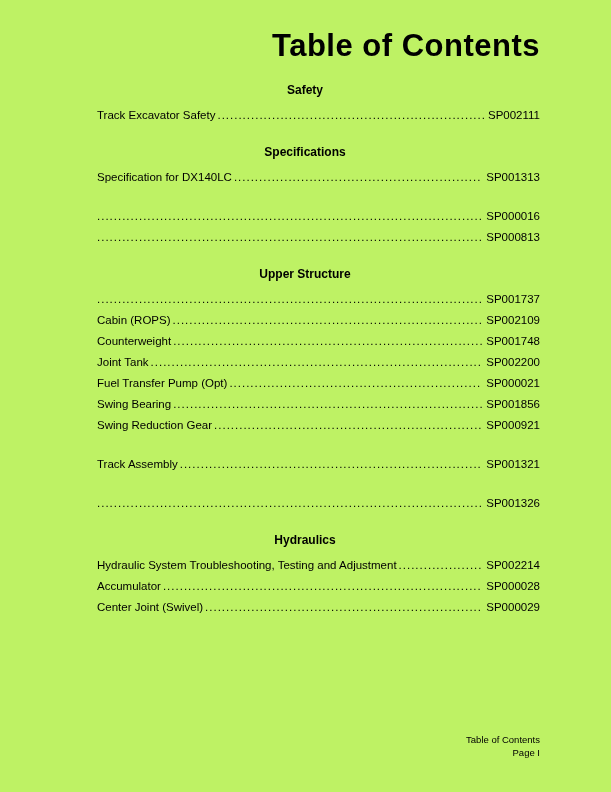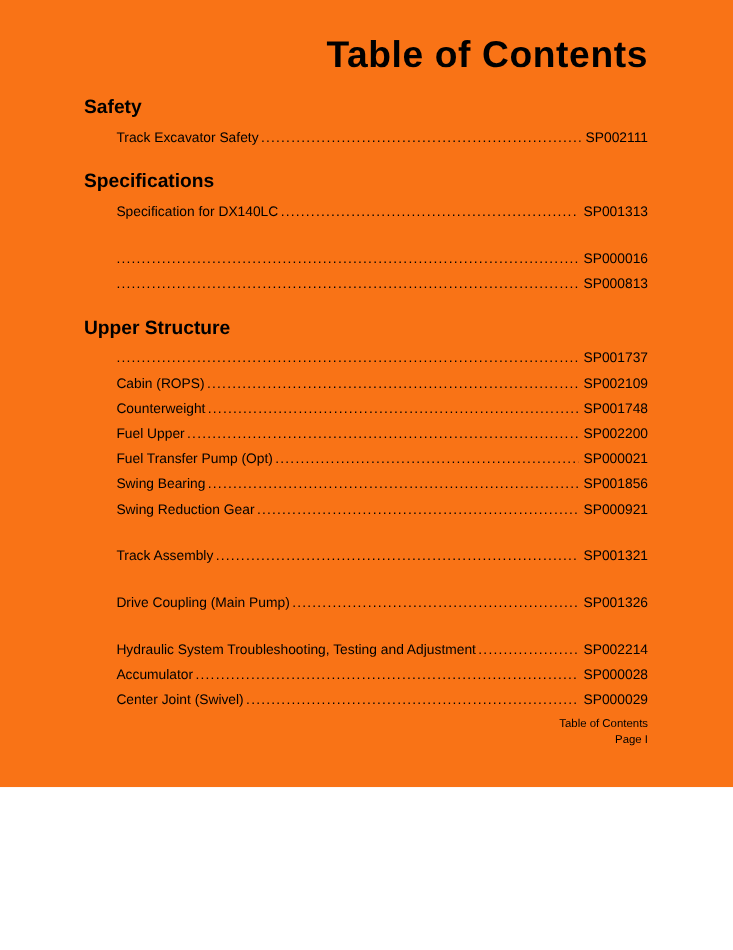--- a/index.html
+++ b/index.html
@@ -3,44 +3,45 @@
 <meta charset="utf-8">
 <style>
   html, body {
     margin: 0;
     padding: 0;
     background: #ffffff;
   }
   .page {
     position: relative;
     width: 611px;
-    height: 656px;
-    background: #f97316;
+    height: 792px;
+    background: #bef264;
     box-sizing: border-box;
     padding: 28px 71px 16px 70px;
     font-family: "Liberation Sans", sans-serif;
     color: #000000;
     overflow: hidden;
   }
   .doc-title {
     font-size: 31px;
     font-weight: bold;
     text-align: right;
     line-height: 36px;
     letter-spacing: 0.5px;
     margin: 0 0 18px 0;
   }
   .toc-section {
     margin-top: 18px;
   }
   .section-heading {
-    font-size: 16px;
+    font-size: 12px;
     font-weight: bold;
     line-height: 16px;
     margin: 0 0 7px 0;
+    text-align: center;
   }
   .entry {
     display: flex;
     align-items: center;
     font-size: 11.5px;
     line-height: 21px;
     padding-left: 27px;
   }
   .entry-label {
     white-space: nowrap;
@@ -111,21 +112,21 @@
           <span class="entry-label">Cabin (ROPS)</span>
           <span class="entry-dots">............................................................................................................................................................................................................................</span>
           <span class="entry-code">SP002109</span>
         </div>
         <div class="entry">
           <span class="entry-label">Counterweight</span>
           <span class="entry-dots">............................................................................................................................................................................................................................</span>
           <span class="entry-code">SP001748</span>
         </div>
         <div class="entry">
-          <span class="entry-label">Fuel Upper</span>
+          <span class="entry-label">Joint Tank</span>
           <span class="entry-dots">............................................................................................................................................................................................................................</span>
           <span class="entry-code">SP002200</span>
         </div>
         <div class="entry">
           <span class="entry-label">Fuel Transfer Pump (Opt)</span>
           <span class="entry-dots">............................................................................................................................................................................................................................</span>
           <span class="entry-code">SP000021</span>
         </div>
         <div class="entry">
           <span class="entry-label">Swing Bearing</span>
@@ -140,26 +141,26 @@
       </div>
       <div class="toc-section">
         <div class="entry">
           <span class="entry-label">Track Assembly</span>
           <span class="entry-dots">............................................................................................................................................................................................................................</span>
           <span class="entry-code">SP001321</span>
         </div>
       </div>
       <div class="toc-section">
         <div class="entry">
-          <span class="entry-label">Drive Coupling (Main Pump)</span>
           <span class="entry-dots">............................................................................................................................................................................................................................</span>
           <span class="entry-code">SP001326</span>
         </div>
       </div>
       <div class="toc-section">
+        <div class="section-heading">Hydraulics</div>
         <div class="entry">
           <span class="entry-label">Hydraulic System Troubleshooting, Testing and Adjustment</span>
           <span class="entry-dots">............................................................................................................................................................................................................................</span>
           <span class="entry-code">SP002214</span>
         </div>
         <div class="entry">
           <span class="entry-label">Accumulator</span>
           <span class="entry-dots">............................................................................................................................................................................................................................</span>
           <span class="entry-code">SP000028</span>
         </div>

